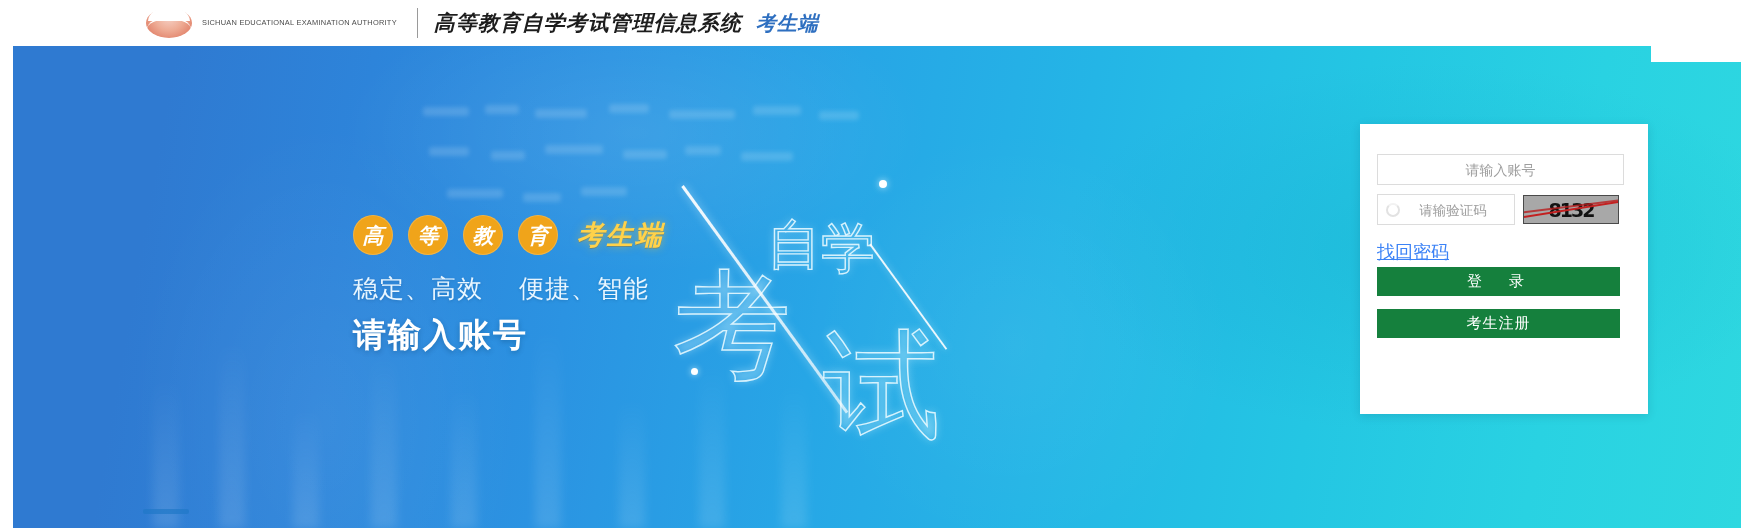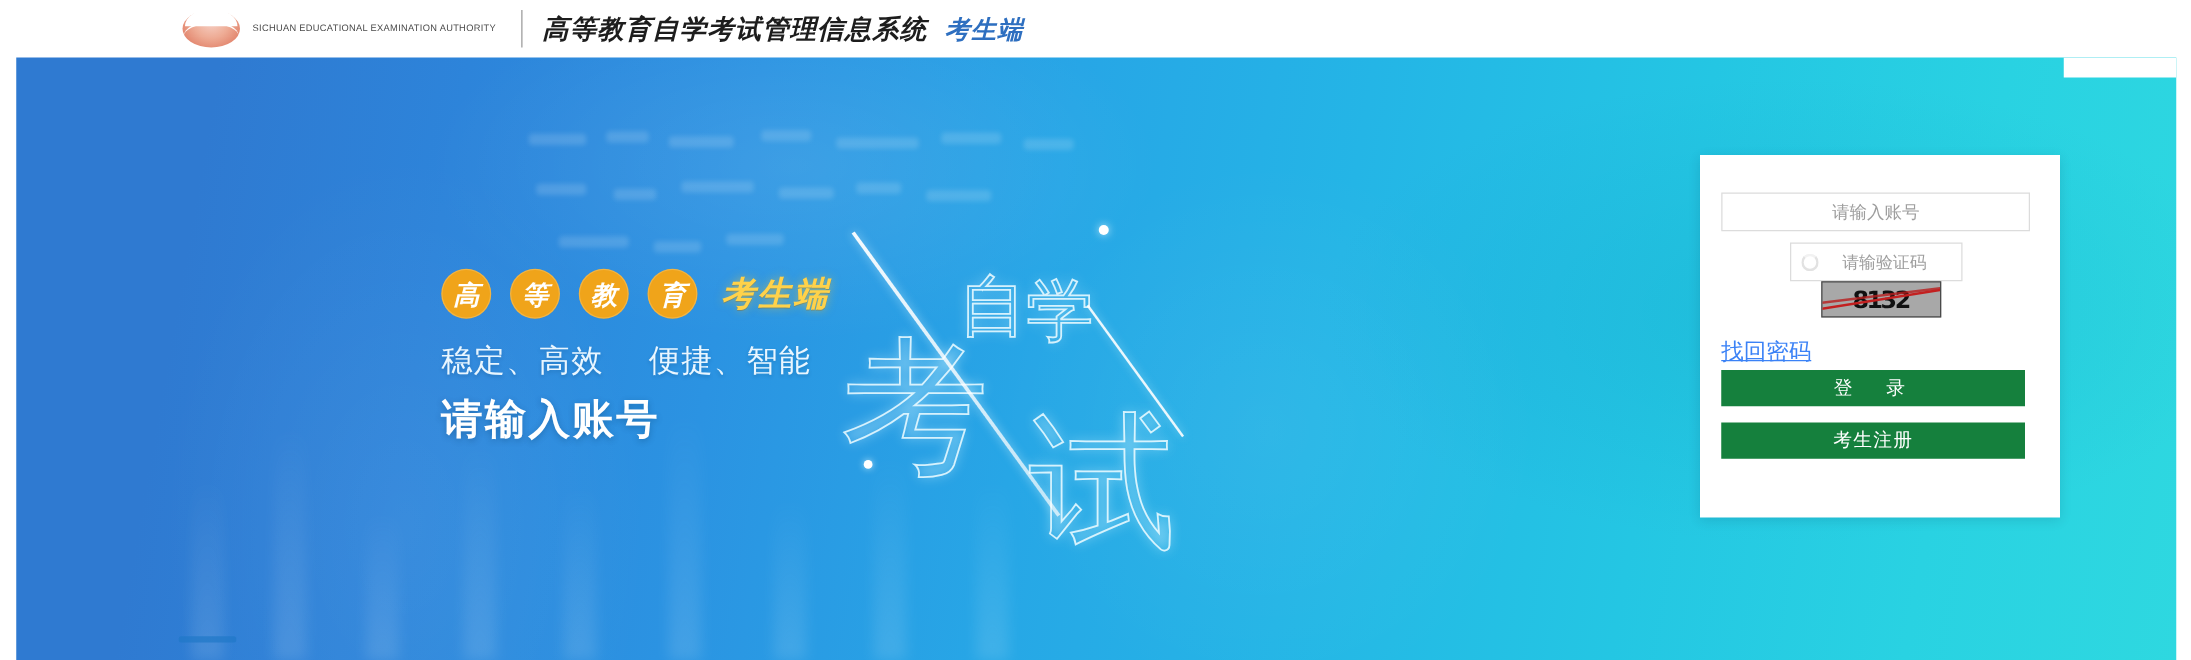--- a/index.html
+++ b/index.html
@@ -221,21 +221,21 @@
     margin-bottom:9px;
   }
   .field-input {
     width:100%; height:100%; border:0; outline:none;
     background:transparent; text-align:center;
     font-family:"DejaVu Sans", sans-serif;
     font-size:14px; color:#333;
   }
   .field-input::placeholder { color:#9e9e9e; }
 
-  .captcha-row { display:flex; align-items:center; margin-bottom:9px;flex-direction:column; }
+  .captcha-row { display:flex; align-items:center; margin-bottom:9px; }
   .captcha-field {
     width:138px; height:31px;
     border:1px solid #dcdcdc; background:#ffffff;
     display:flex; align-items:center;
     position:relative;
   }
   .captcha-field .spin {
     position:absolute; left:8px; top:50%;
     margin-top:-7px; width:14px; height:14px;
     border:2px solid #e2e2e2; border-top-color:#f2f2f2;

